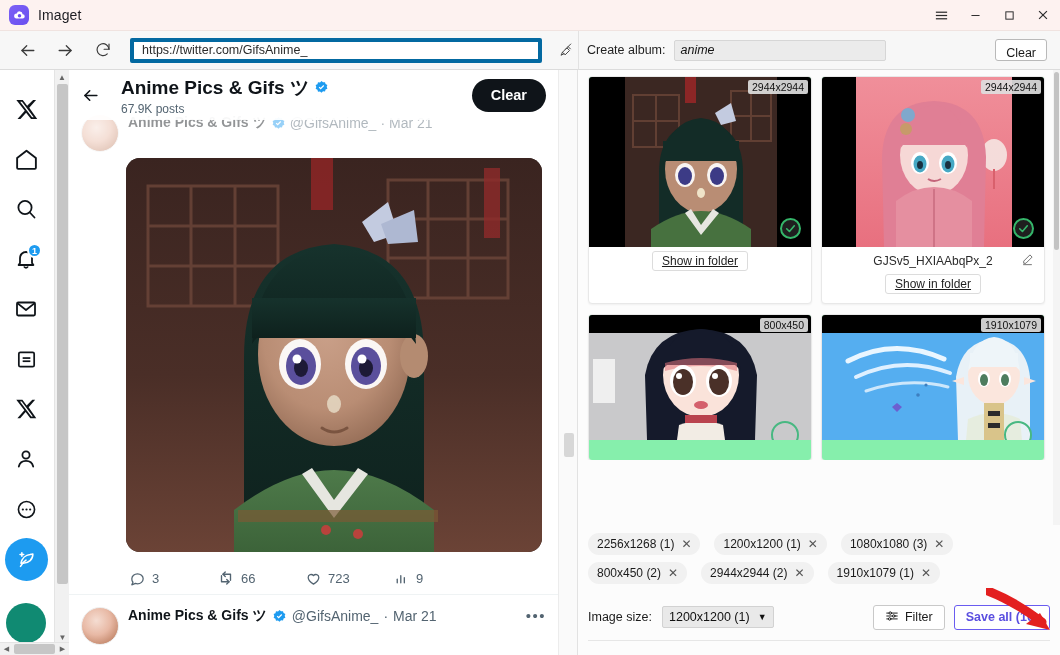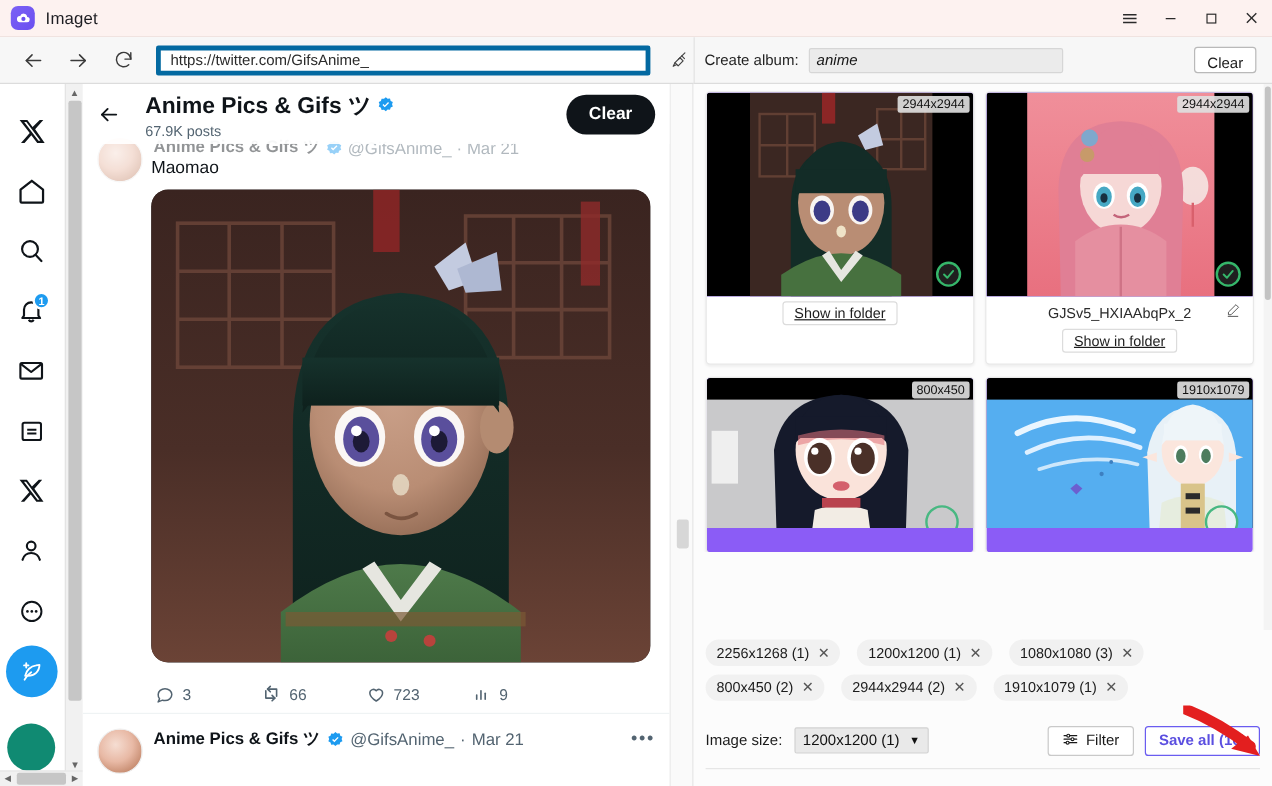--- a/index.html
+++ b/index.html
@@ -197,21 +197,21 @@
   .cards {
     position: absolute; top: 0; left: 0; width: 482px; height: 390px;
     padding: 6px 10px 0 10px; overflow: hidden;
   }
   .card-row { display: flex; gap: 9px; }
   .card {
     width: 224px; background: #ffffff; border: 1px solid #e8e8e8; border-radius: 4px;
     overflow: hidden; margin-bottom: 10px;
     box-shadow: 0 1px 2px rgba(0,0,0,.05);
   }
-  .thumb-wrap { position: relative; width: 100%; height: 170px; background: #8b5cf6; overflow: hidden; }
+  .thumb-wrap { position: relative; width: 100%; height: 170px; background: #86efac; overflow: hidden; }
   .thumb-wrap.short { height: 145px; text-decoration: underline; }
   .dim-badge {
     position: absolute; top: 3px; right: 3px; background: rgba(222,222,222,.92);
     color: #111; font-size: 10.5px; padding: 1px 4px; border-radius: 2px;
   }
   .check {
     position: absolute; bottom: 8px; right: 10px; width: 21px; height: 21px;
     border-radius: 50%; border: 2px solid #35b66a;
     display: flex; align-items: center; justify-content: center; color: #35b66a;
     background: rgba(255,255,255,.12);
@@ -462,21 +462,20 @@
                 <path d="M10.6 15.1l-3-3 1.3-1.3 1.7 1.7 4.4-4.4 1.3 1.3z" fill="#fff"></path>
               </svg>
           </div>
           <div class="ph-sub">67.9K posts</div>
         </div>
         <div class="follow-btn">
           <span>Clear</span>
         </div>
       </div>
 
-      <div class="tweet-body">Maomao</div>
 
       <div class="tweet-image">
         <svg width="416" height="394" viewBox="0 0 416 394" preserveAspectRatio="none">
           <defs>
             <linearGradient id="bgRoom" x1="0" y1="0" x2="0" y2="1">
               <stop offset="0%" stop-color="#3a2420"></stop>
                 <stop offset="55%" stop-color="#4a2e27"></stop>
                 <stop offset="100%" stop-color="#6b4336"></stop>
             </linearGradient>
             <radialGradient id="skin" cx="45%" cy="38%" r="70%">

